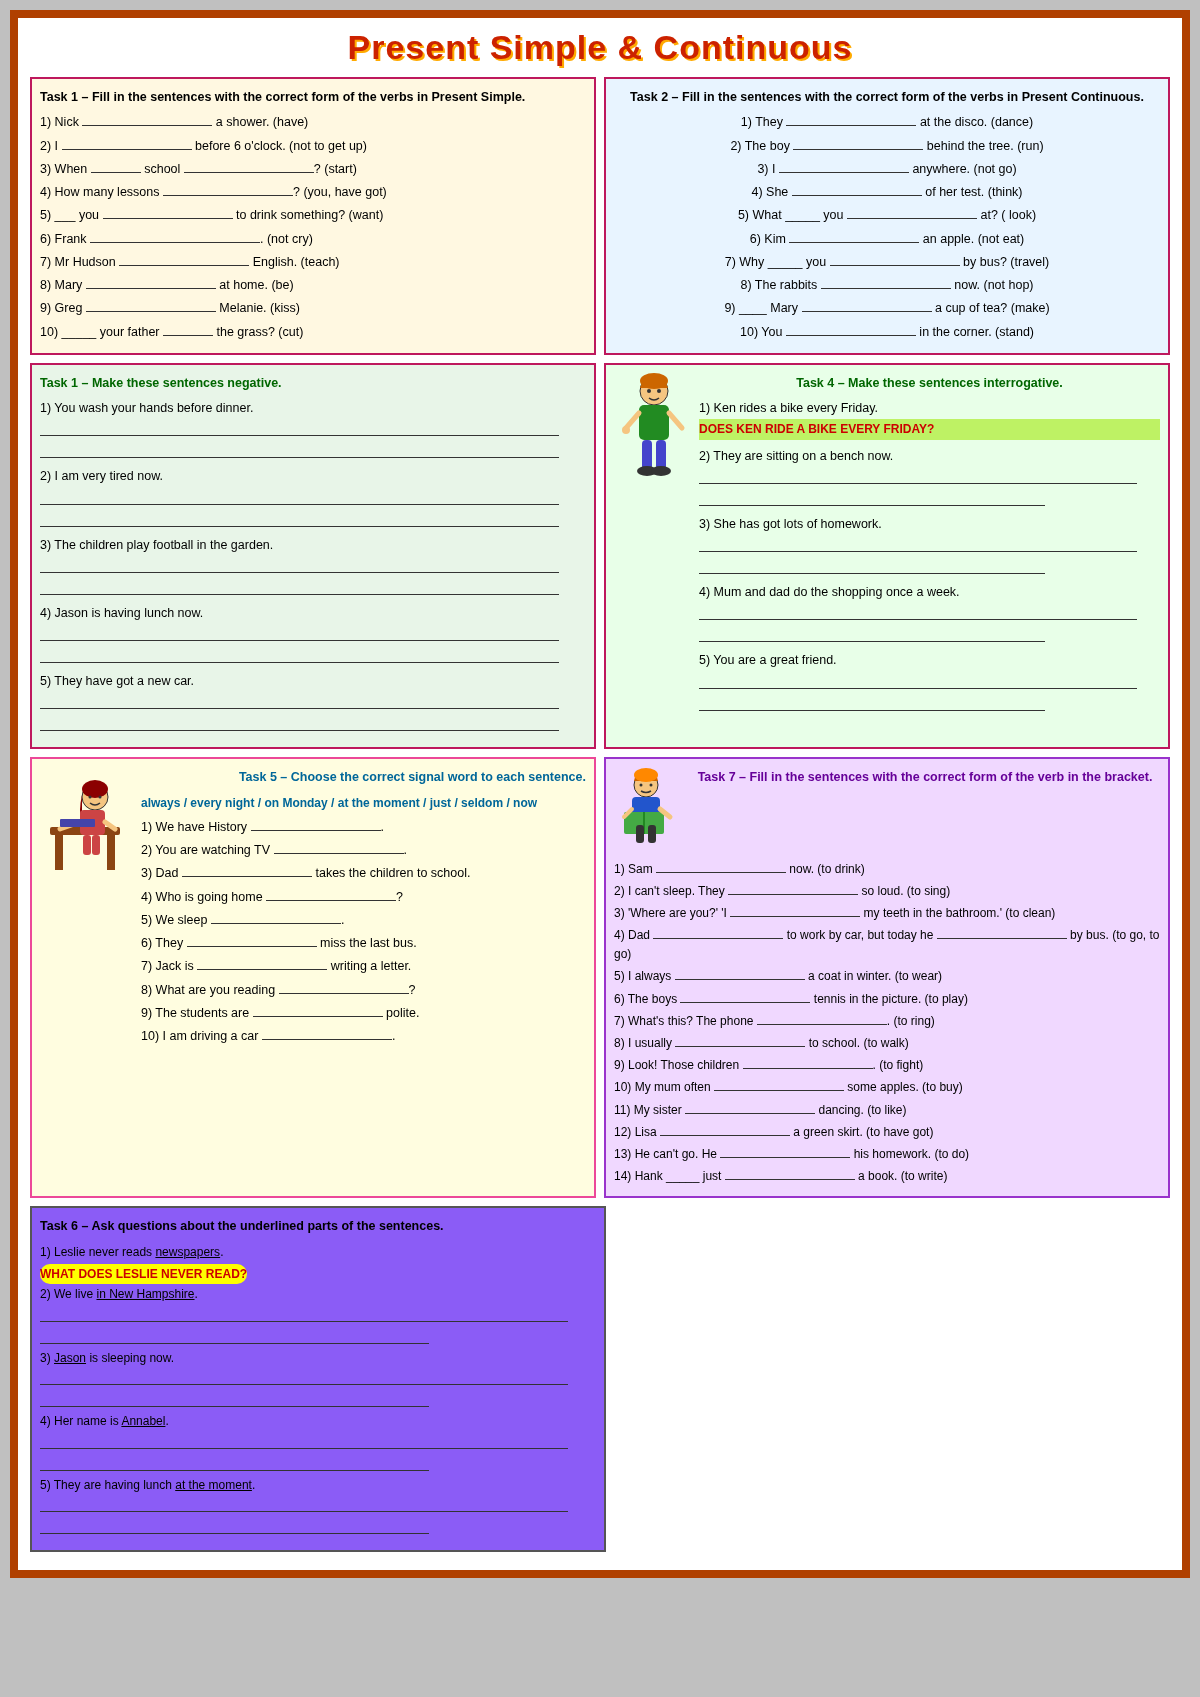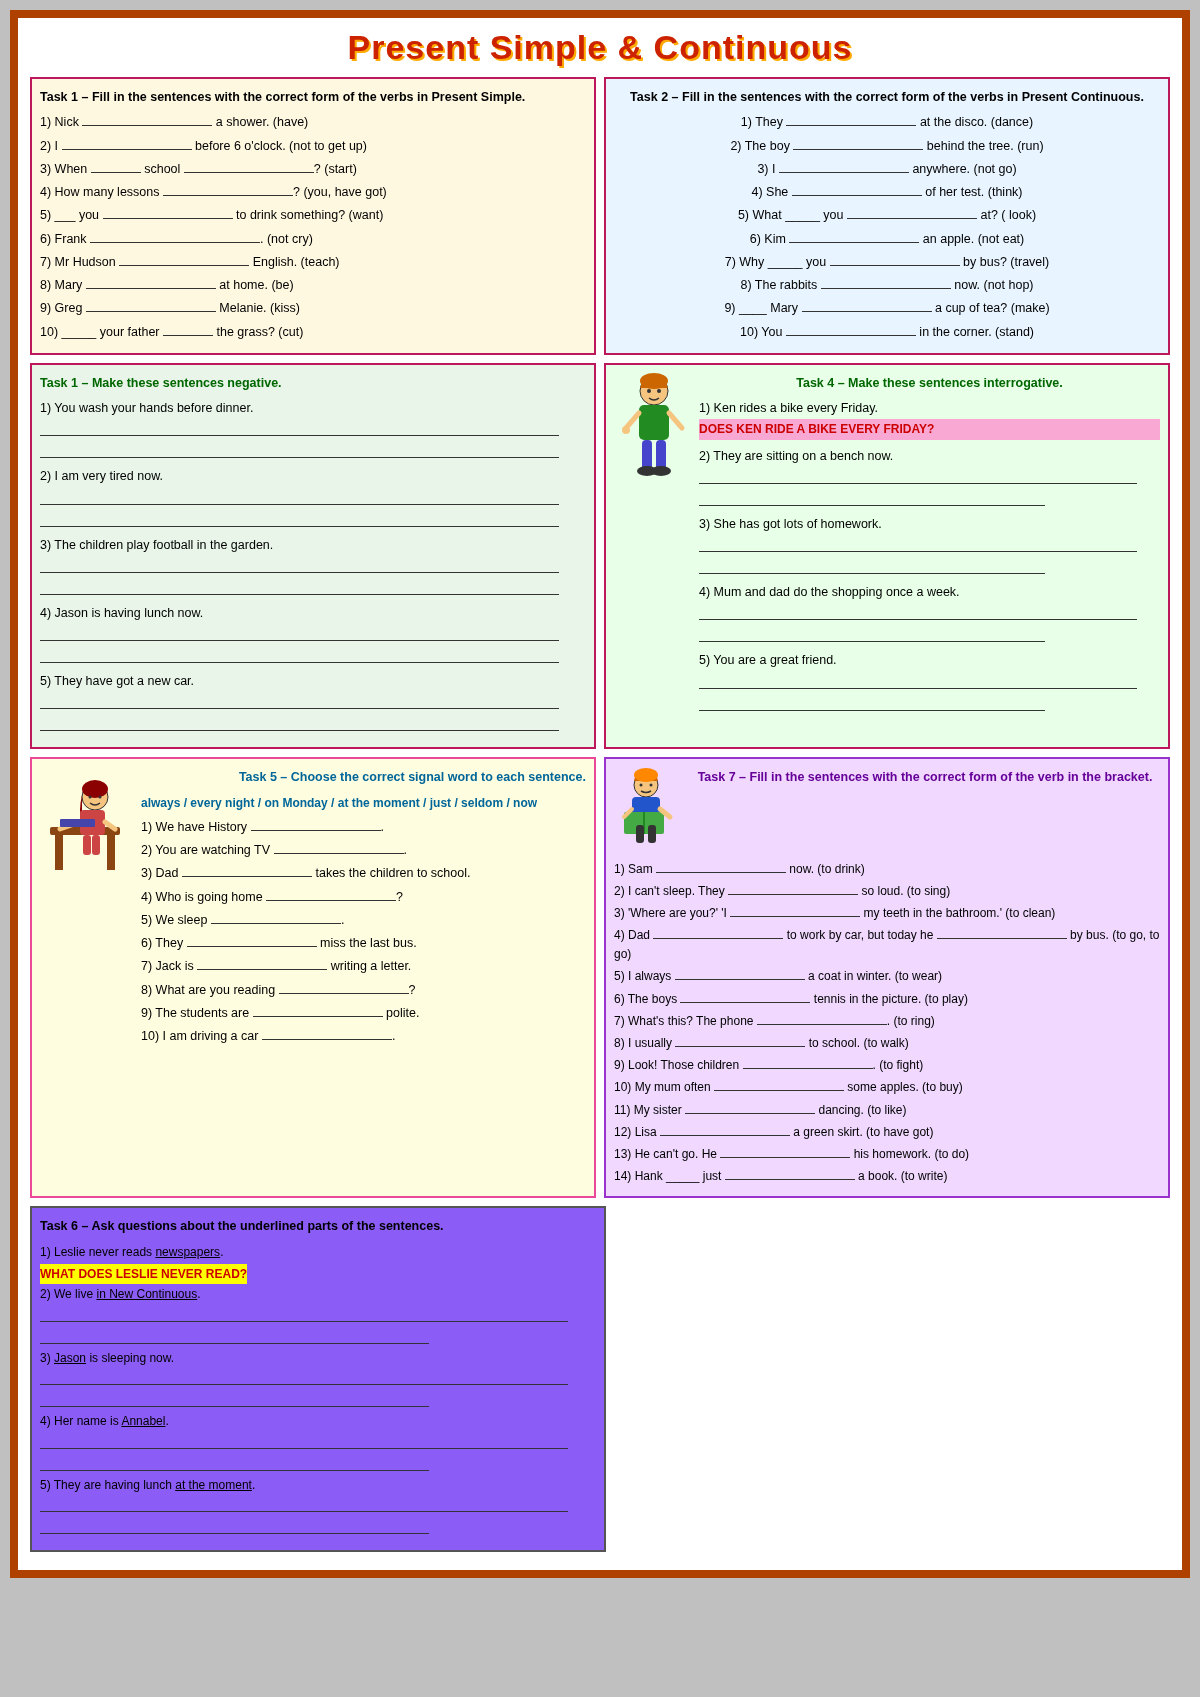--- a/index.html
+++ b/index.html
@@ -79,21 +79,21 @@
     .blank-md { min-width: 130px; }
     .blank-lg { min-width: 170px; }
     .answer-line {
       display: block;
       border-bottom: 1px solid #333;
       margin: 3px 0 8px 0;
       height: 14px;
       width: 95%;
     }
     .highlight-yellow {
-      background: #f9a8d4;
+      background: #bef264;
       font-weight: bold;
       color: #cc0000;
     }
     .sentence-item {
       margin-bottom: 2px;
     }
     
     .outer-wrapper {
       background: #b04000;
       padding: 8px;
@@ -322,23 +322,23 @@
         </div>
       </div>
     </div>
 
     <div class="two-col">
 
       <div class="task-box task6" style="flex:1; background:#8b5cf6;">
         <div class="task-title">Task 6 – Ask questions about the underlined parts of the sentences.</div>
         <div style="font-size:12px; line-height:1.7;">
           <div class="sentence-item">1) Leslie never reads <span class="underlined">newspapers</span>.</div>
-          <div style="color:#cc0000; font-weight:bold; background:yellow; display:inline-block;">WHAT DOES LESLIE NEVER READ?</div>
+          <div style="color:#cc0000; font-weight:bold; background:yellow; display:inline-block;border-radius:10px;">WHAT DOES LESLIE NEVER READ?</div>
           <br>
-          <div class="sentence-item">2) We live <span class="underlined">in New Continuous</span>.</div>
+          <div class="sentence-item">2) We live <span class="underlined">in New Hampshire</span>.</div>
           <span class="answer-line"></span>
           <span class="answer-line" style="width:70%; margin-bottom:4px;"></span>
           <div class="sentence-item">3) <span class="underlined">Jason</span> is sleeping now.</div>
           <span class="answer-line"></span>
           <span class="answer-line" style="width:70%; margin-bottom:4px;"></span>
           <div class="sentence-item">4) Her name is <span class="underlined">Annabel</span>.</div>
           <span class="answer-line"></span>
           <span class="answer-line" style="width:70%; margin-bottom:4px;"></span>
           <div class="sentence-item">5) They are having lunch <span class="underlined">at the moment</span>.</div>
           <span class="answer-line"></span>

